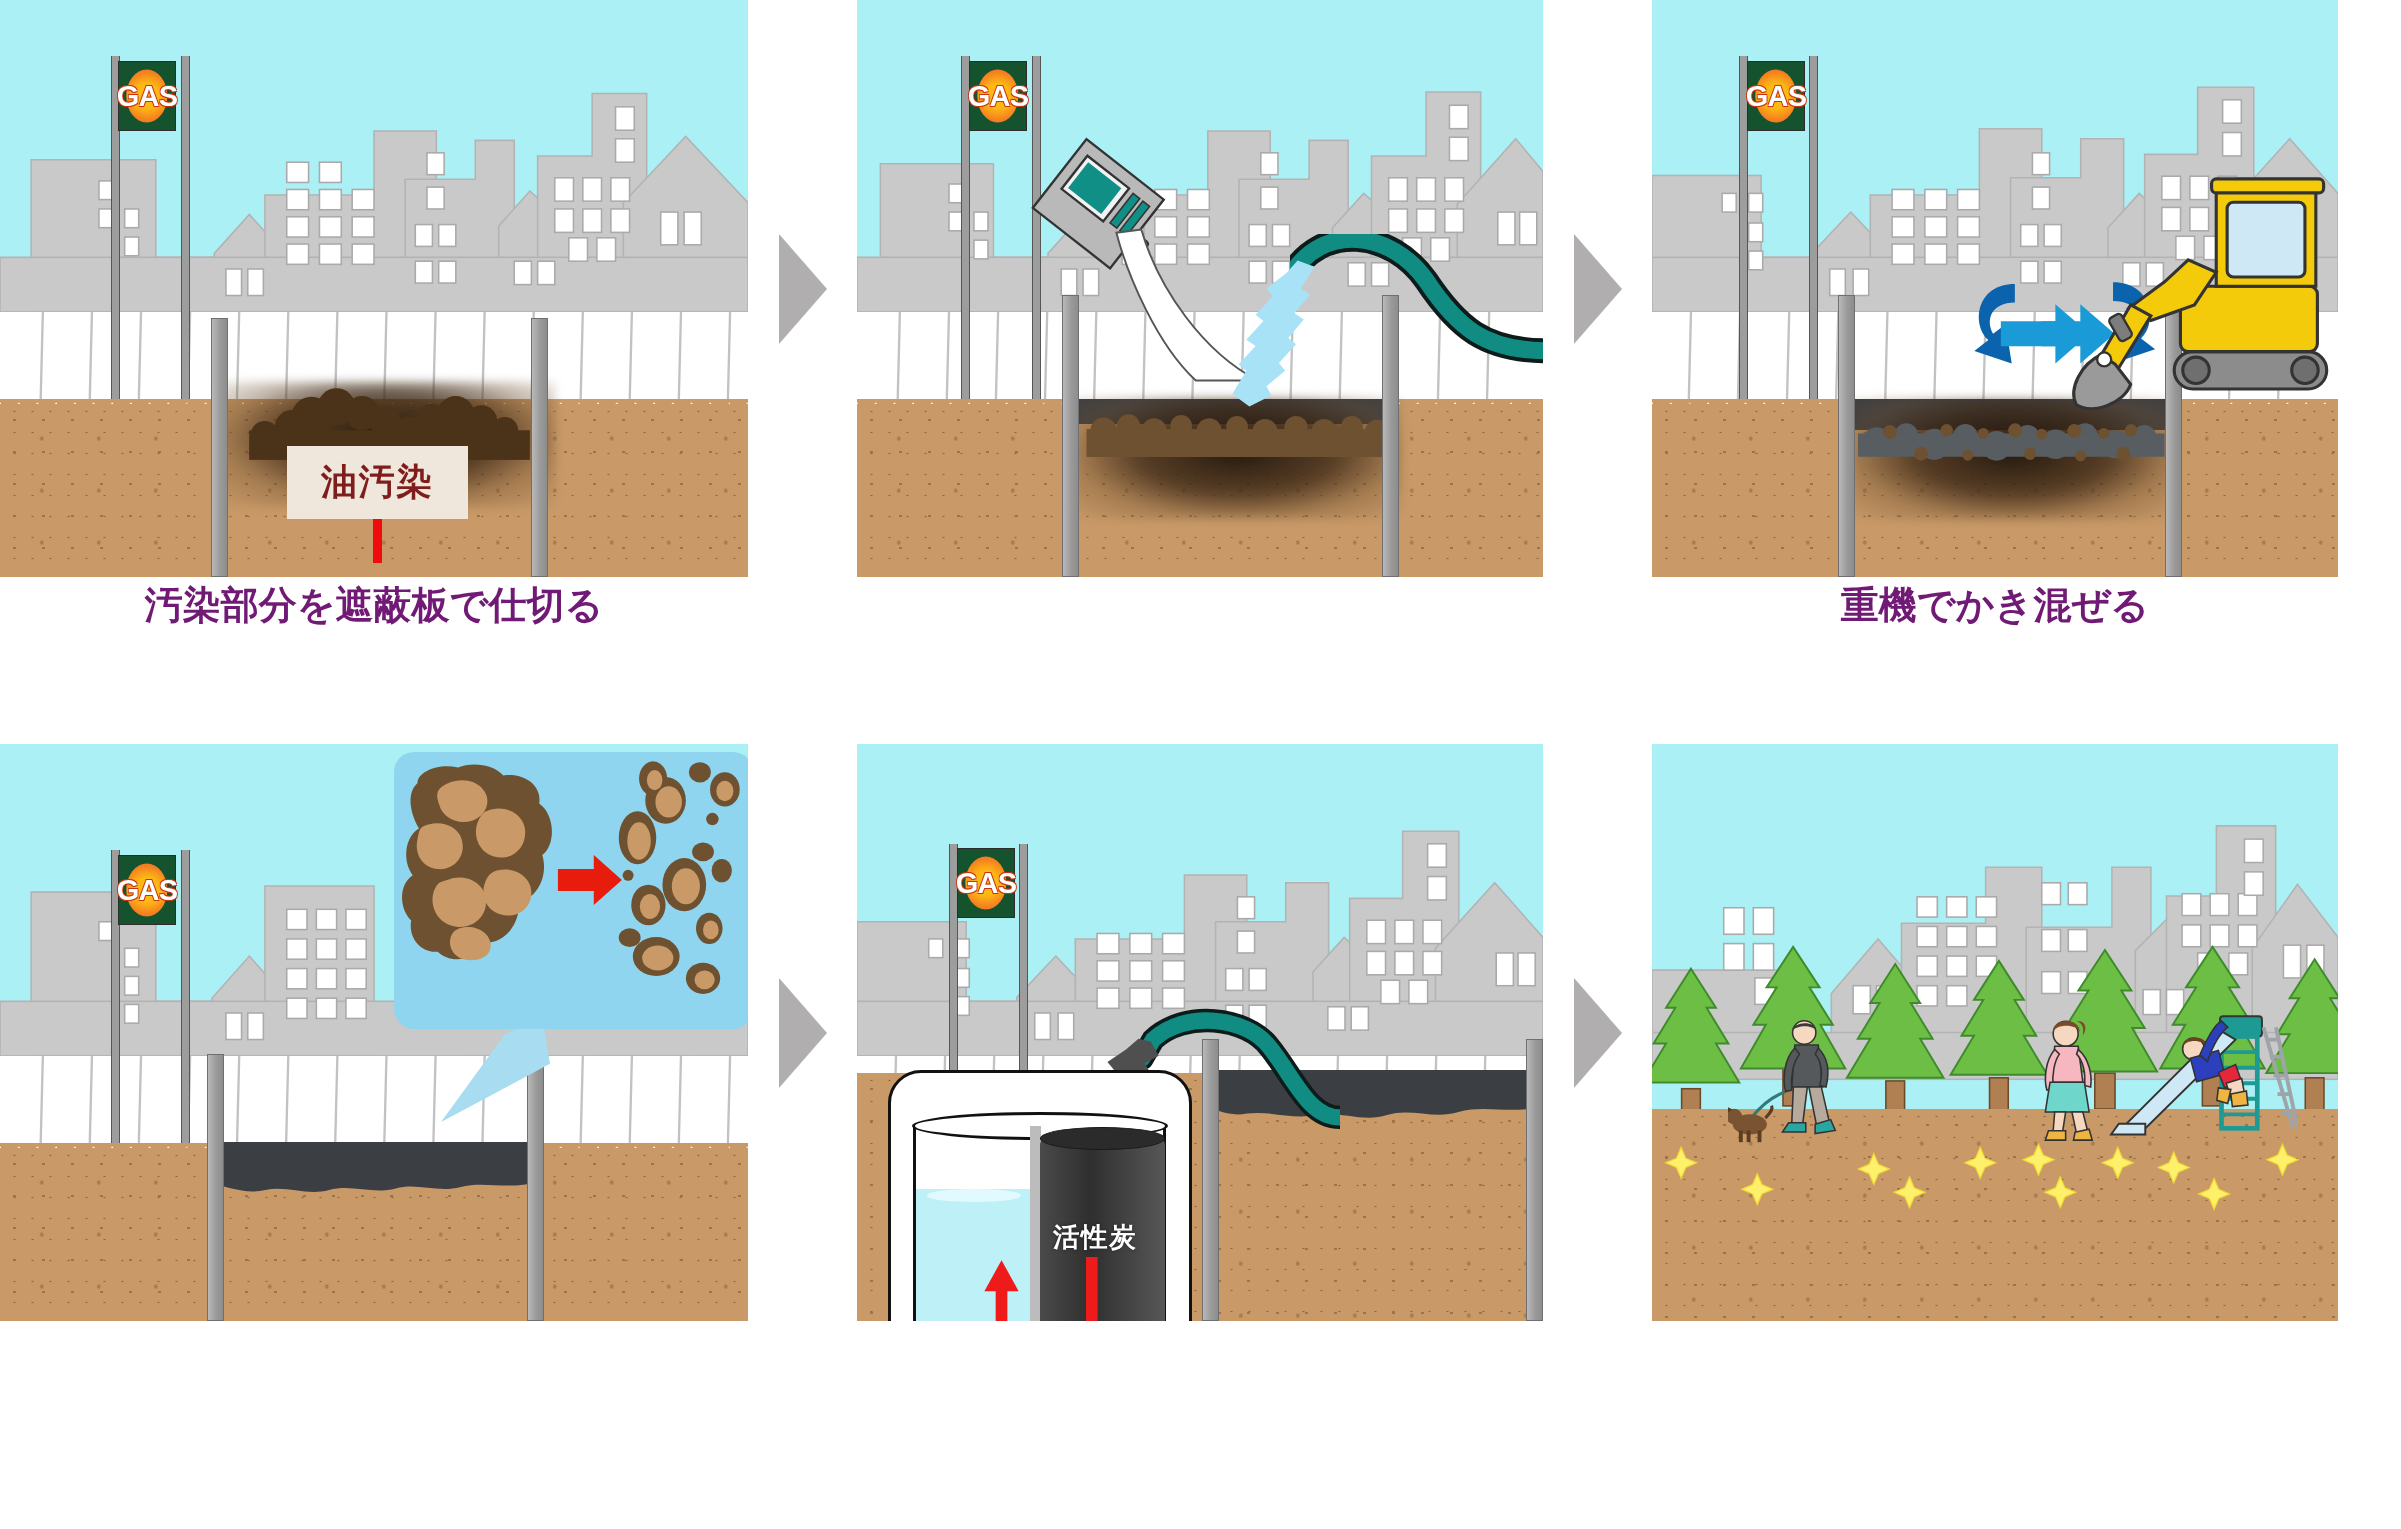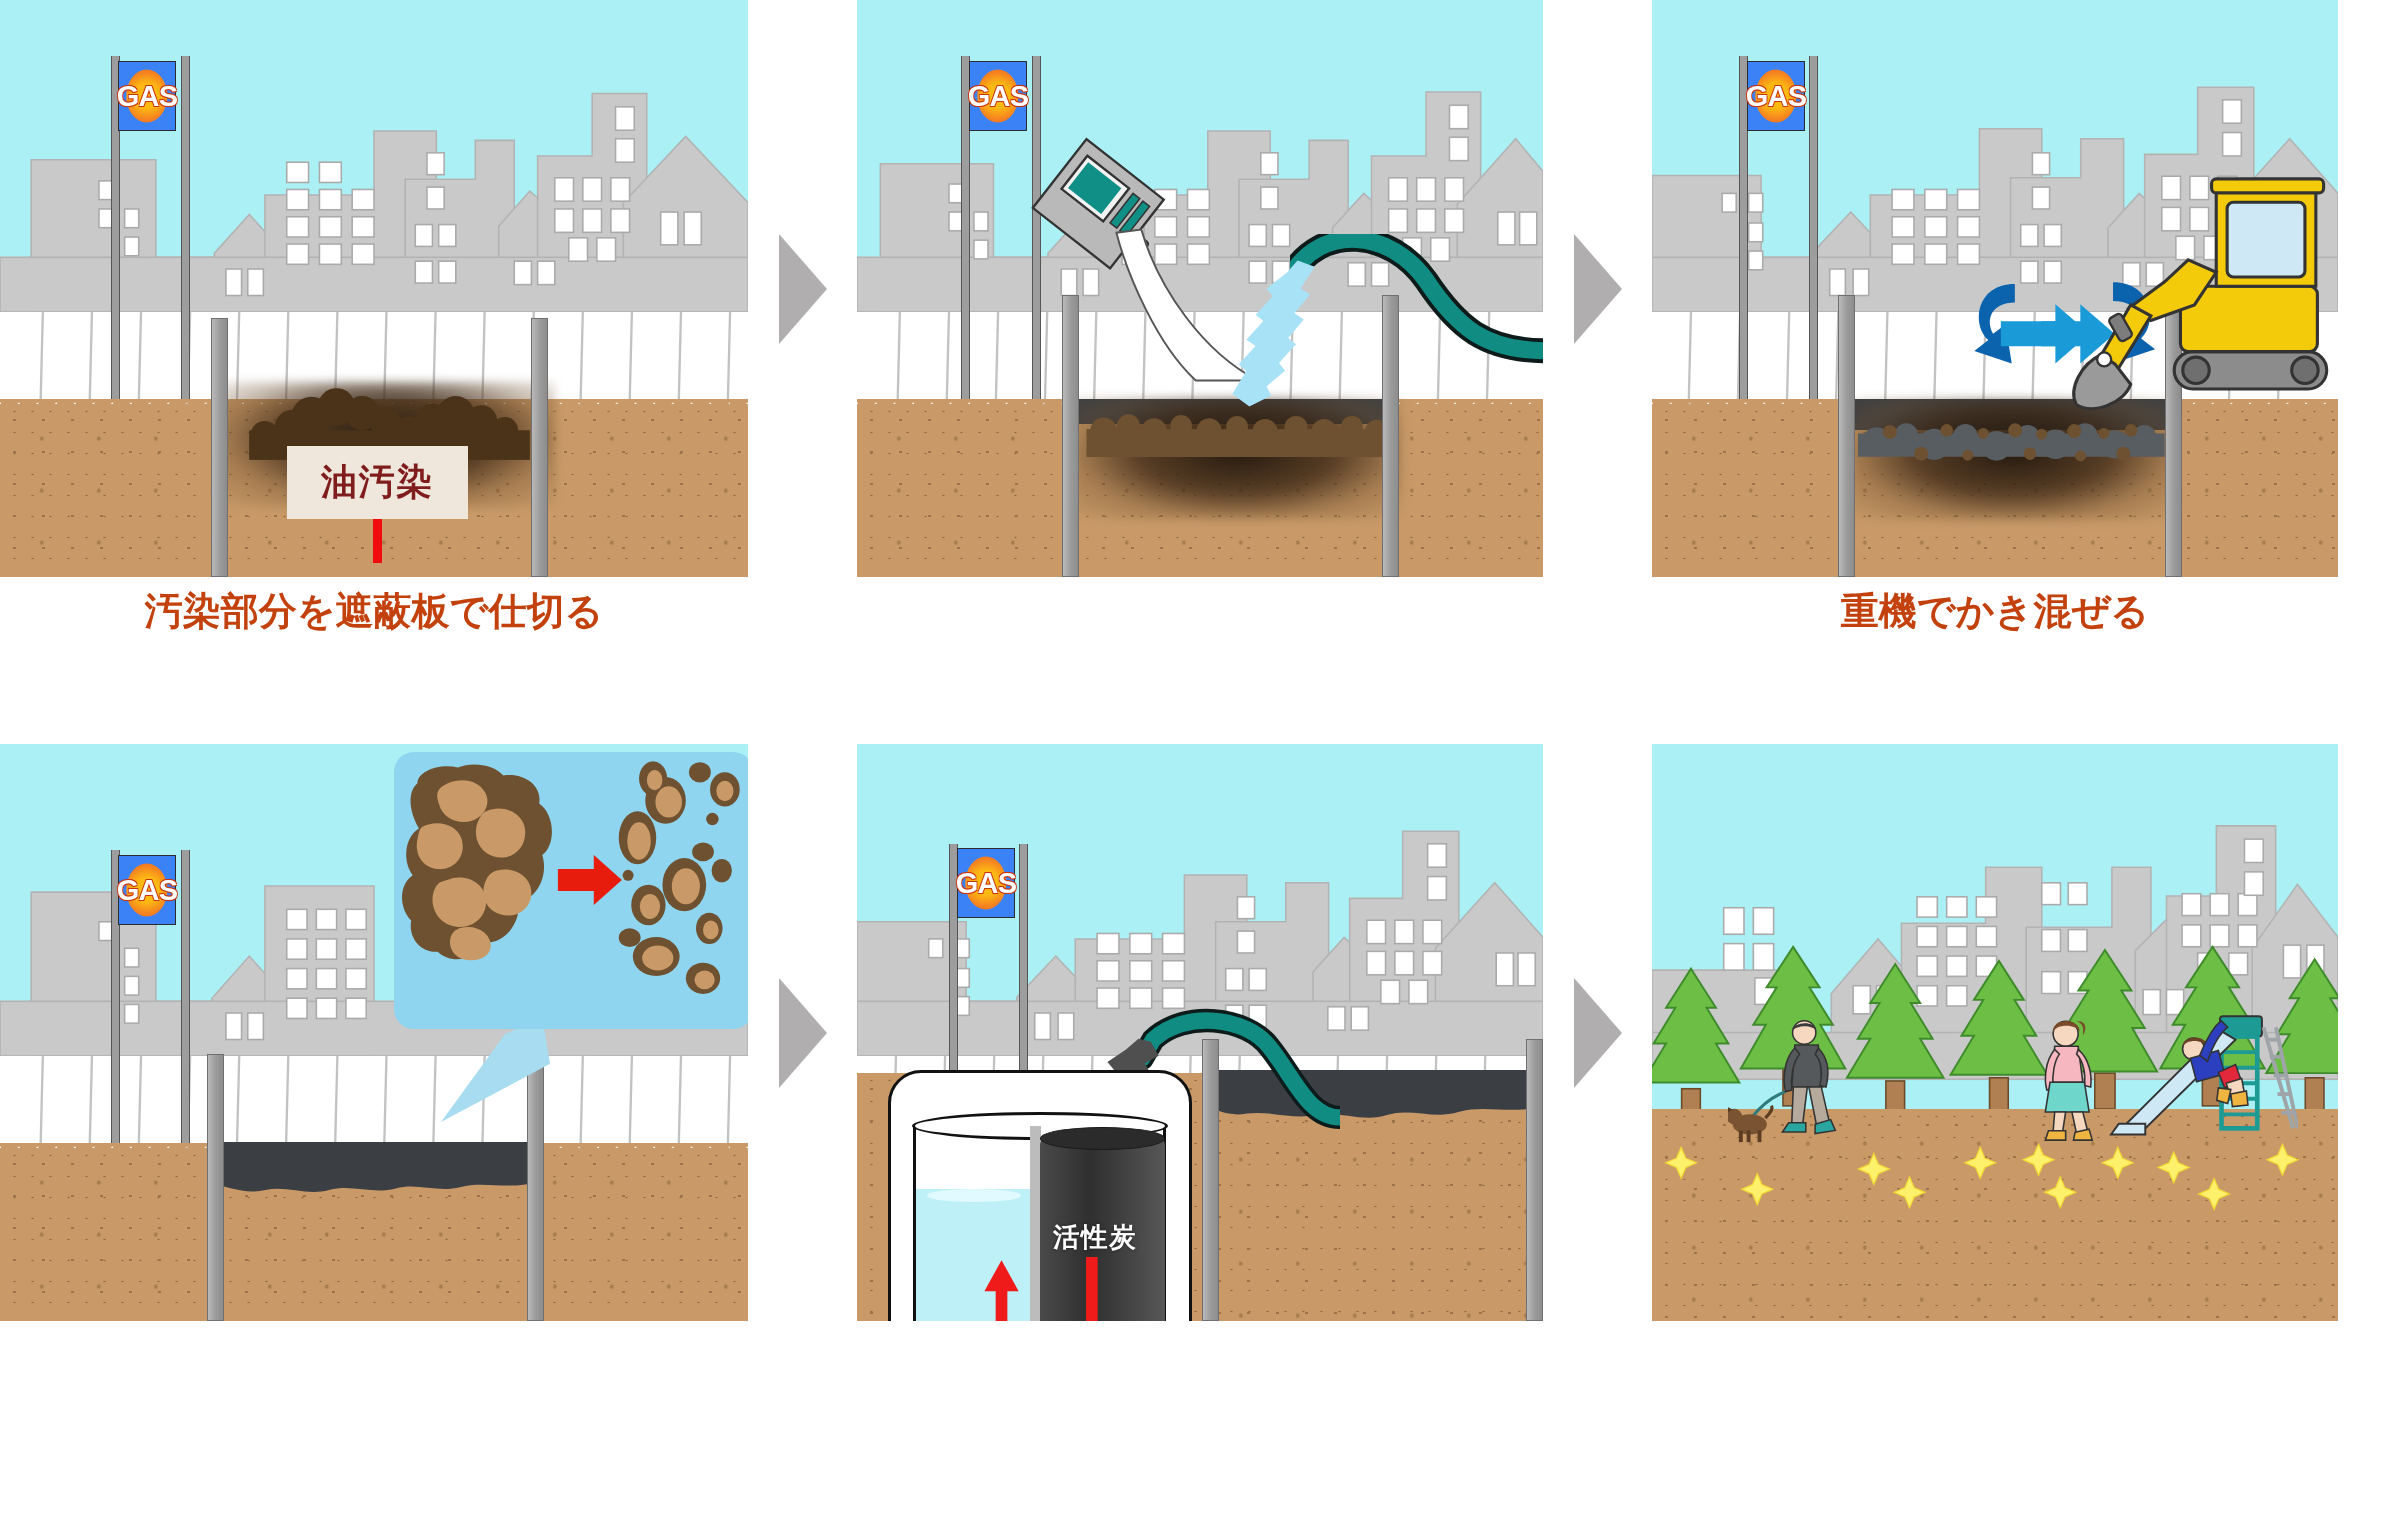--- a/index.html
+++ b/index.html
@@ -24,26 +24,26 @@
     overflow:hidden;
     background:#aaf0f5;
     border:0;
   }
   .p-r1 { width:748px; height:577px; }
   .p-r1b { width:686px; height:577px; }
   .caption {
     text-align:center;
     font-size:38px;
     line-height:1.22;
-    color:#c2410c;
+    color:#701a75;
     font-weight:bold;
     letter-spacing:0px;
-    padding-top:14px;
+    padding-top:5px;
     white-space:pre-line;
-    font-family:Liberation Mono, monospace;
+    font-family:Liberation Serif, serif;
   }
   .caption.multi { font-size:37px; }
   
   .sky { position:absolute; left:0; top:0; width:100%; height:100%; background:#aaf0f5; }
   .skyline { position:absolute; left:0; bottom:0; width:100%; height:100%; }
   .fence { position:absolute; left:0; width:100%; background:#ffffff; }
   .ground {
     position:absolute; left:0; width:100%;
     background-color:#c99a68;
     background-image:
@@ -55,21 +55,21 @@
   }
   .ground-top-edge {
     position:absolute; left:0; width:100%; height:11px;
     background:
       radial-gradient(circle at 9.4px 0, #c99a68 9.4px, transparent 10px) repeat-x;
     background-size:18.7px 11px;
   }
   
   .gas-pole { position:absolute; width:8.6px; background:#9d9d9d; border-left:1.6px solid #555; border-right:1.6px solid #555;}
   .gas-board {
-    position:absolute; background:#3b82f6; border:1.6px solid #2c2c2c;
+    position:absolute; background:#14532d; border:1.6px solid #2c2c2c;
     display:flex; align-items:center; justify-content:center;
   }
   .gas-board .halo {
     position:absolute; left:50%; top:50%; transform:translate(-50%,-50%);
     width:74%; height:78%; border-radius:50%;
     background:radial-gradient(circle,#fdb913 36%,#f58220 70%, #f26522 100%);
   }
   .gas-board .gtxt {
     position:relative; color:#fff; font-weight:bold; letter-spacing:-0.8px;
     font-family:"Liberation Sans","DejaVu Sans",sans-serif;

